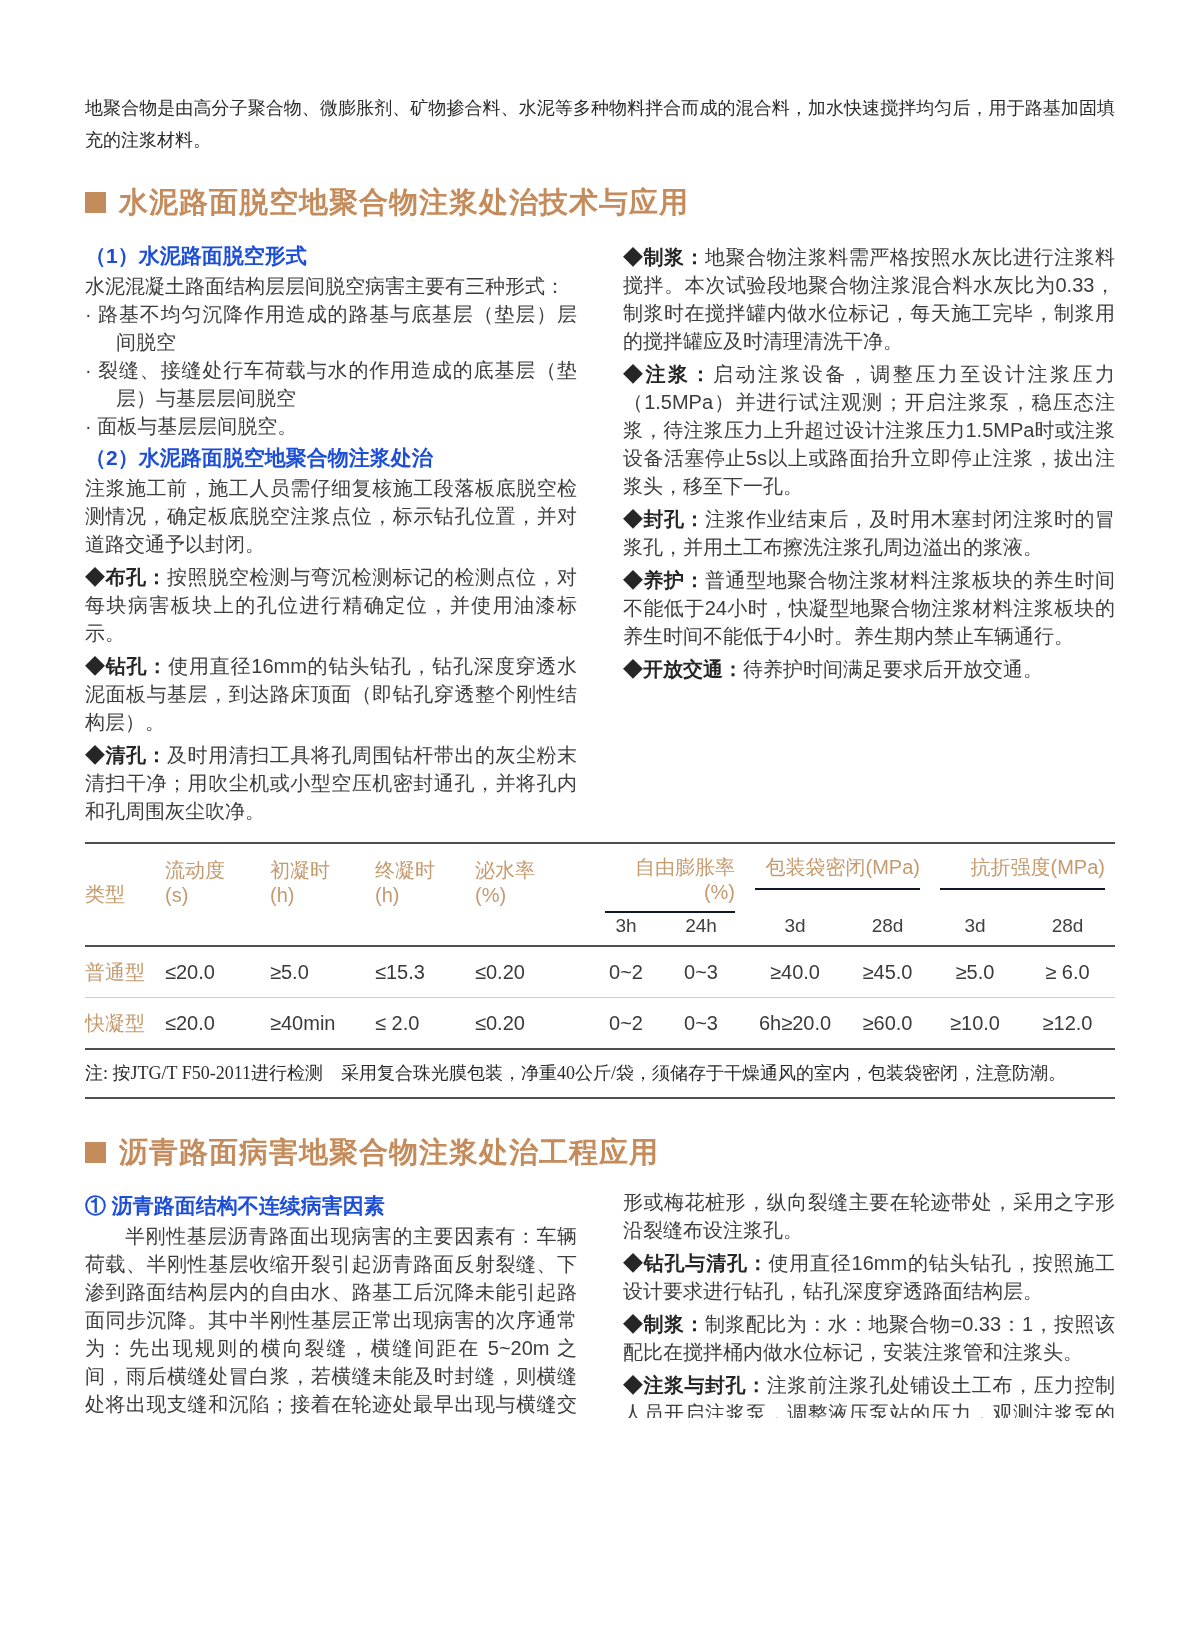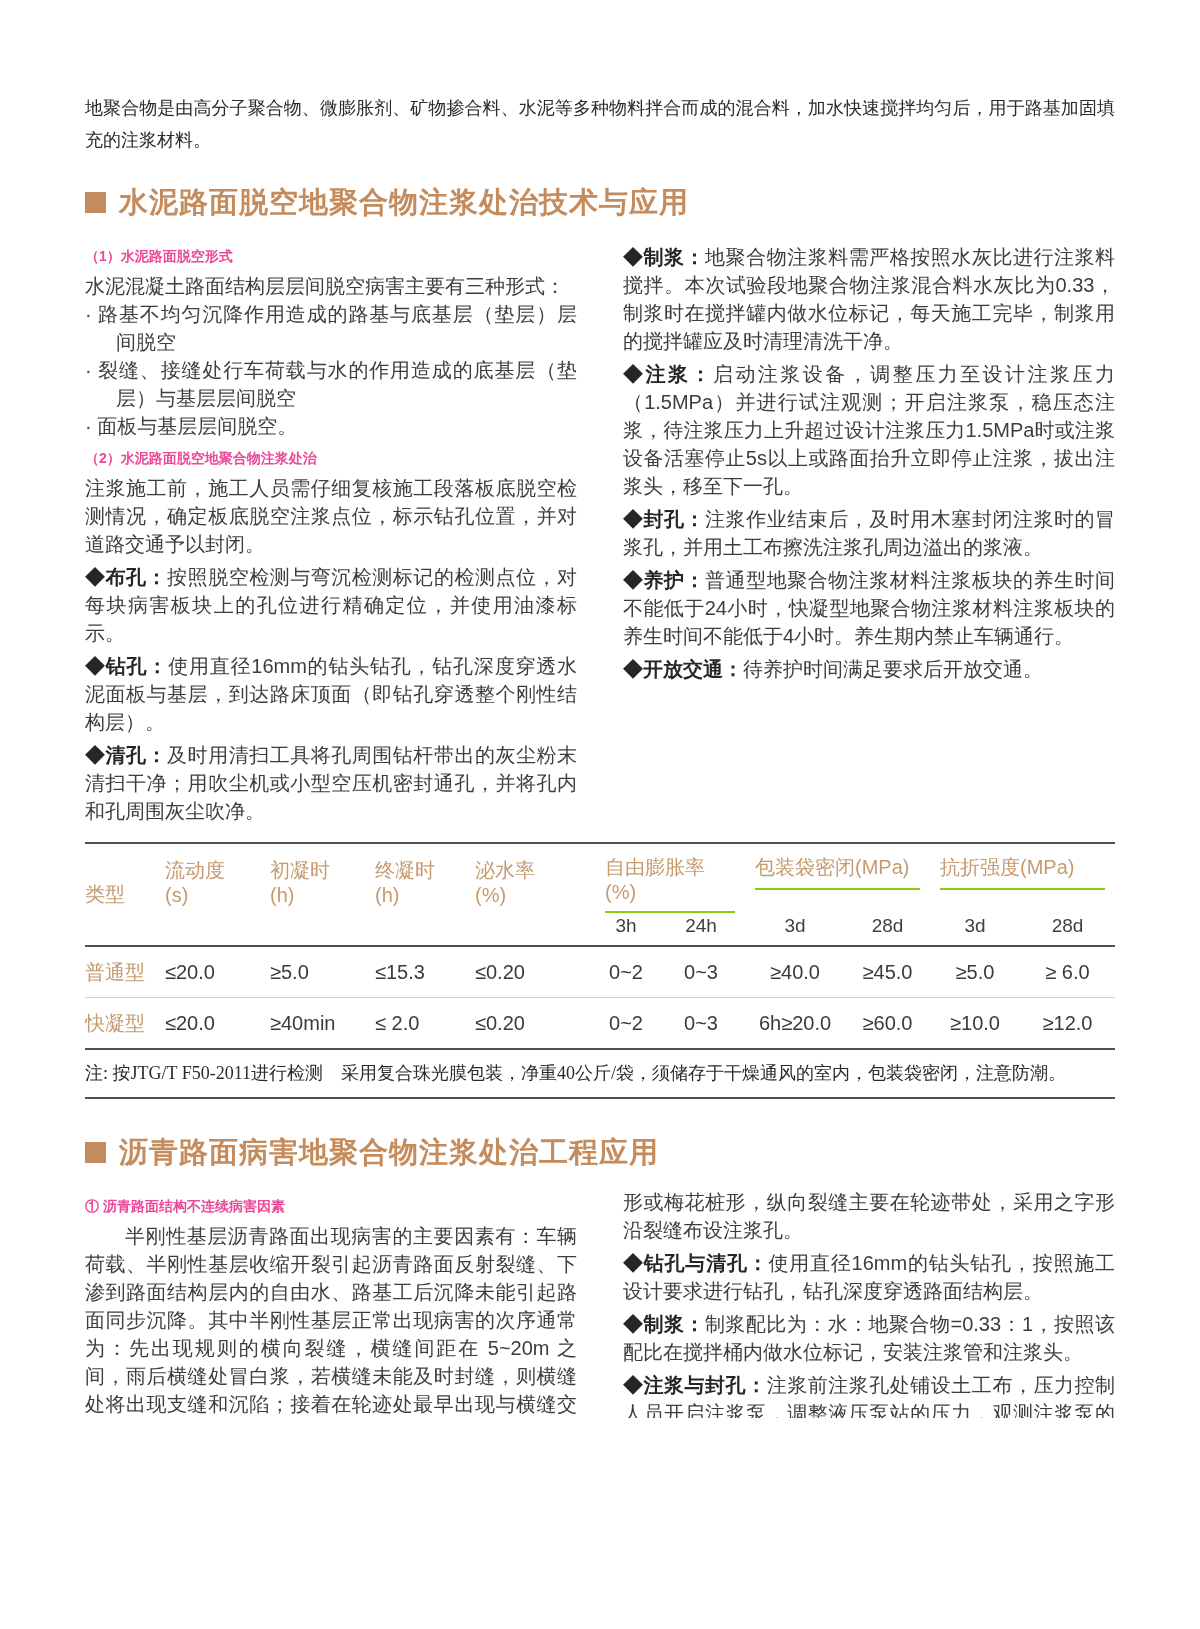--- a/index.html
+++ b/index.html
@@ -24,40 +24,40 @@
     letter-spacing: 1px;
   }
   .sec-title .sq { width: 21px; height: 21px; background: var(--accent); flex: 0 0 auto; }
   .t1 { margin-top: 26px; }
   .t2 { margin-top: 46px; }
   .t3 { margin-top: 34px; }
   
   .cols { display: flex; gap: 46px; margin-top: 15px; }
   .col { flex: 1; font-size: 20px; line-height: 28px; text-align: justify; }
   .col p { margin: 0; }
-  .h { font-weight: bold; color: #ec4899; font-size: 14px; margin: 4px 0 2px 0 !important; }
+  .h { font-weight: bold; color: #1d4ed8; font-size: 21px; margin: 4px 0 2px 0 !important; }
   .bullet { padding-left: 1.55em; text-indent: -1.55em; }
   .step { margin: 5px 0 !important; }
   .step b { color: #262626; }
   .indent2 { text-indent: 2em; }
   
   .tech-table {
     width: 100%; border-collapse: collapse; margin-top: 12px;
     border-top: 2px solid var(--rule);
     font-size: 20px;
   }
   .tech-table th, .tech-table td { font-weight: normal; padding: 0; }
   .tech-table .lcol { text-align: left; }
   .tech-table .ccol { text-align: center; }
   .tech-table thead .lbl { color: var(--tan); line-height: 1.25; padding: 14px 0 10px 0; vertical-align: top; }
   .tech-table thead .lbl .unit { display: block; }
   .tech-table th.typeh { color: var(--tan); vertical-align: middle; padding: 24px 0; font-family: Liberation Mono, monospace; }
   .tech-table th.group { padding: 10px 10px 0 10px; vertical-align: top; }
   .tech-table th.group .grp-inner {
-    color: var(--tan); padding-bottom: 7px; border-bottom: 2px solid #84cc16; text-align: left;
+    color: var(--tan); padding-bottom: 7px; border-bottom: 2px solid #0f172a; text-align: right;
   }
   .tech-table tr.sub th { color: #3f3f3f; font-size: 19px; padding: 2px 0 8px 0; border-bottom: 2px solid var(--rule); }
   .tech-table th.span2 { border-bottom: 2px solid var(--rule); }
   .tech-table td { padding: 12px 0 11px 0; color: #3a3a3a; }
   .tech-table tr.r1 td { border-bottom: 1px solid #cfcfcf; }
   .tech-table tr.r2 td { border-bottom: 2px solid var(--rule); }
   .tech-table td.type { color: var(--tan); }
   
   .note {
     font-family: "Liberation Serif", "DejaVu Serif", serif;

